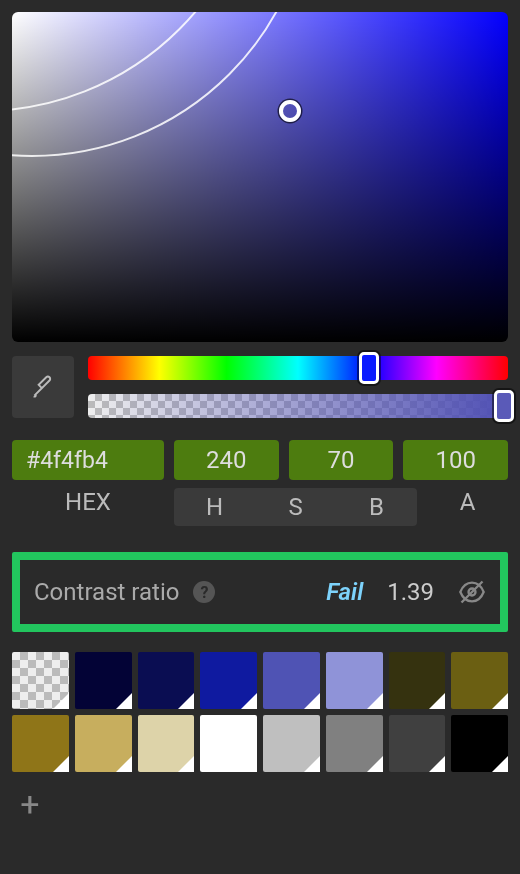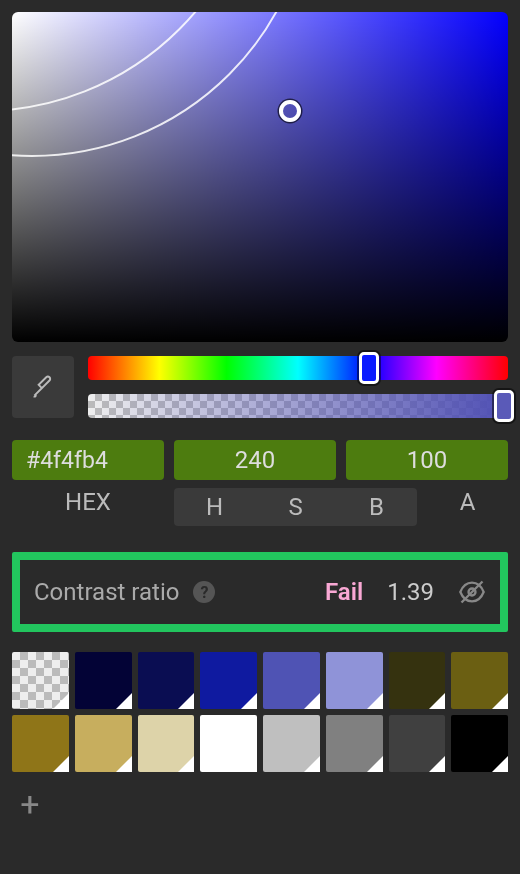--- a/index.html
+++ b/index.html
@@ -153,21 +153,21 @@
   }
   .contrast-label { color: #aaa; }
   .info-icon {
     width: 22px; height: 22px; border-radius: 50%;
     background: #555; color: #2a2a2a;
     display:inline-flex; align-items:center; justify-content:center;
     font-size: 16px; font-weight: bold;
     margin-left: 4px;
   }
   .spacer { flex: 1; }
-  .fail-text { color: #f9a8d4; font-weight: 600; }
+  .fail-text { color: #7dd3fc; font-weight: 600; font-style: italic; }
   .ratio-val { color: #ccc; margin-left: 14px; }
   .eye-off {
     margin-left: 14px;
     width: 28px; height: 28px;
     stroke: #888; fill: none; stroke-width: 2;
     cursor: pointer;
   }
 
   
   .swatches {
@@ -227,20 +227,21 @@
     </div>
     <div class="slider alpha-slider">
       <div class="slider-handle"></div>
     </div>
   </div>
 </div>
 
 <div class="values-row">
   <div class="val-input hex-input">#4f4fb4</div>
   <div class="val-input num-input">240</div>
+  <div class="val-input num-input">70</div>
   <div class="val-input num-input">100</div>
 </div>
 
 <div class="labels-row">
   <div class="label-hex">HEX</div>
   <div class="hsb-tab">
     <span>H</span>
     <span>S</span>
     <span>B</span>
   </div>

